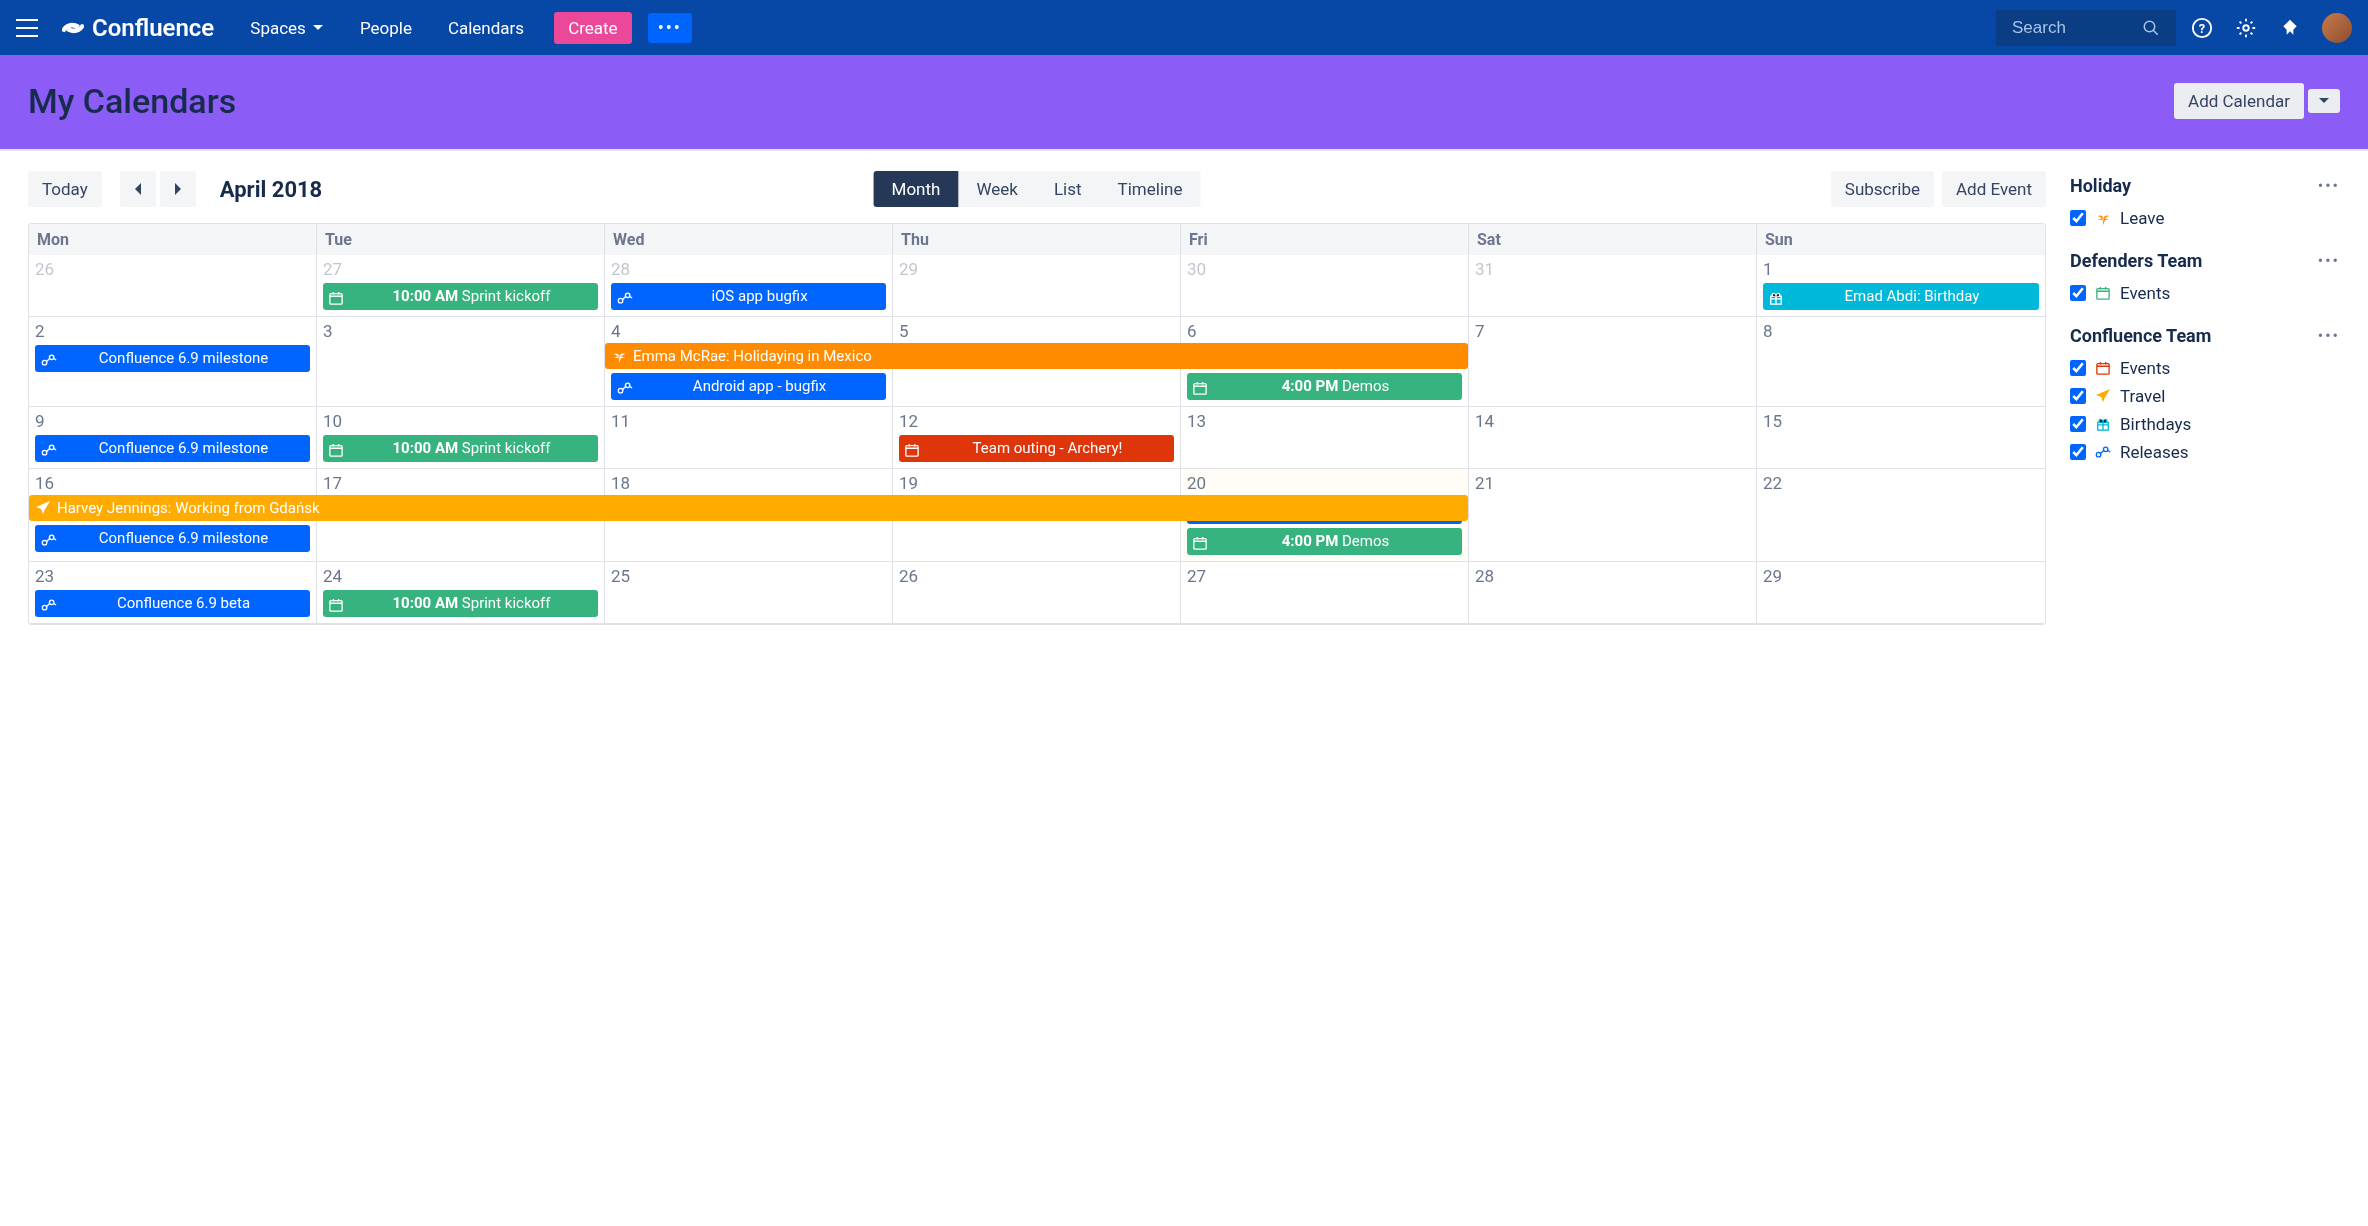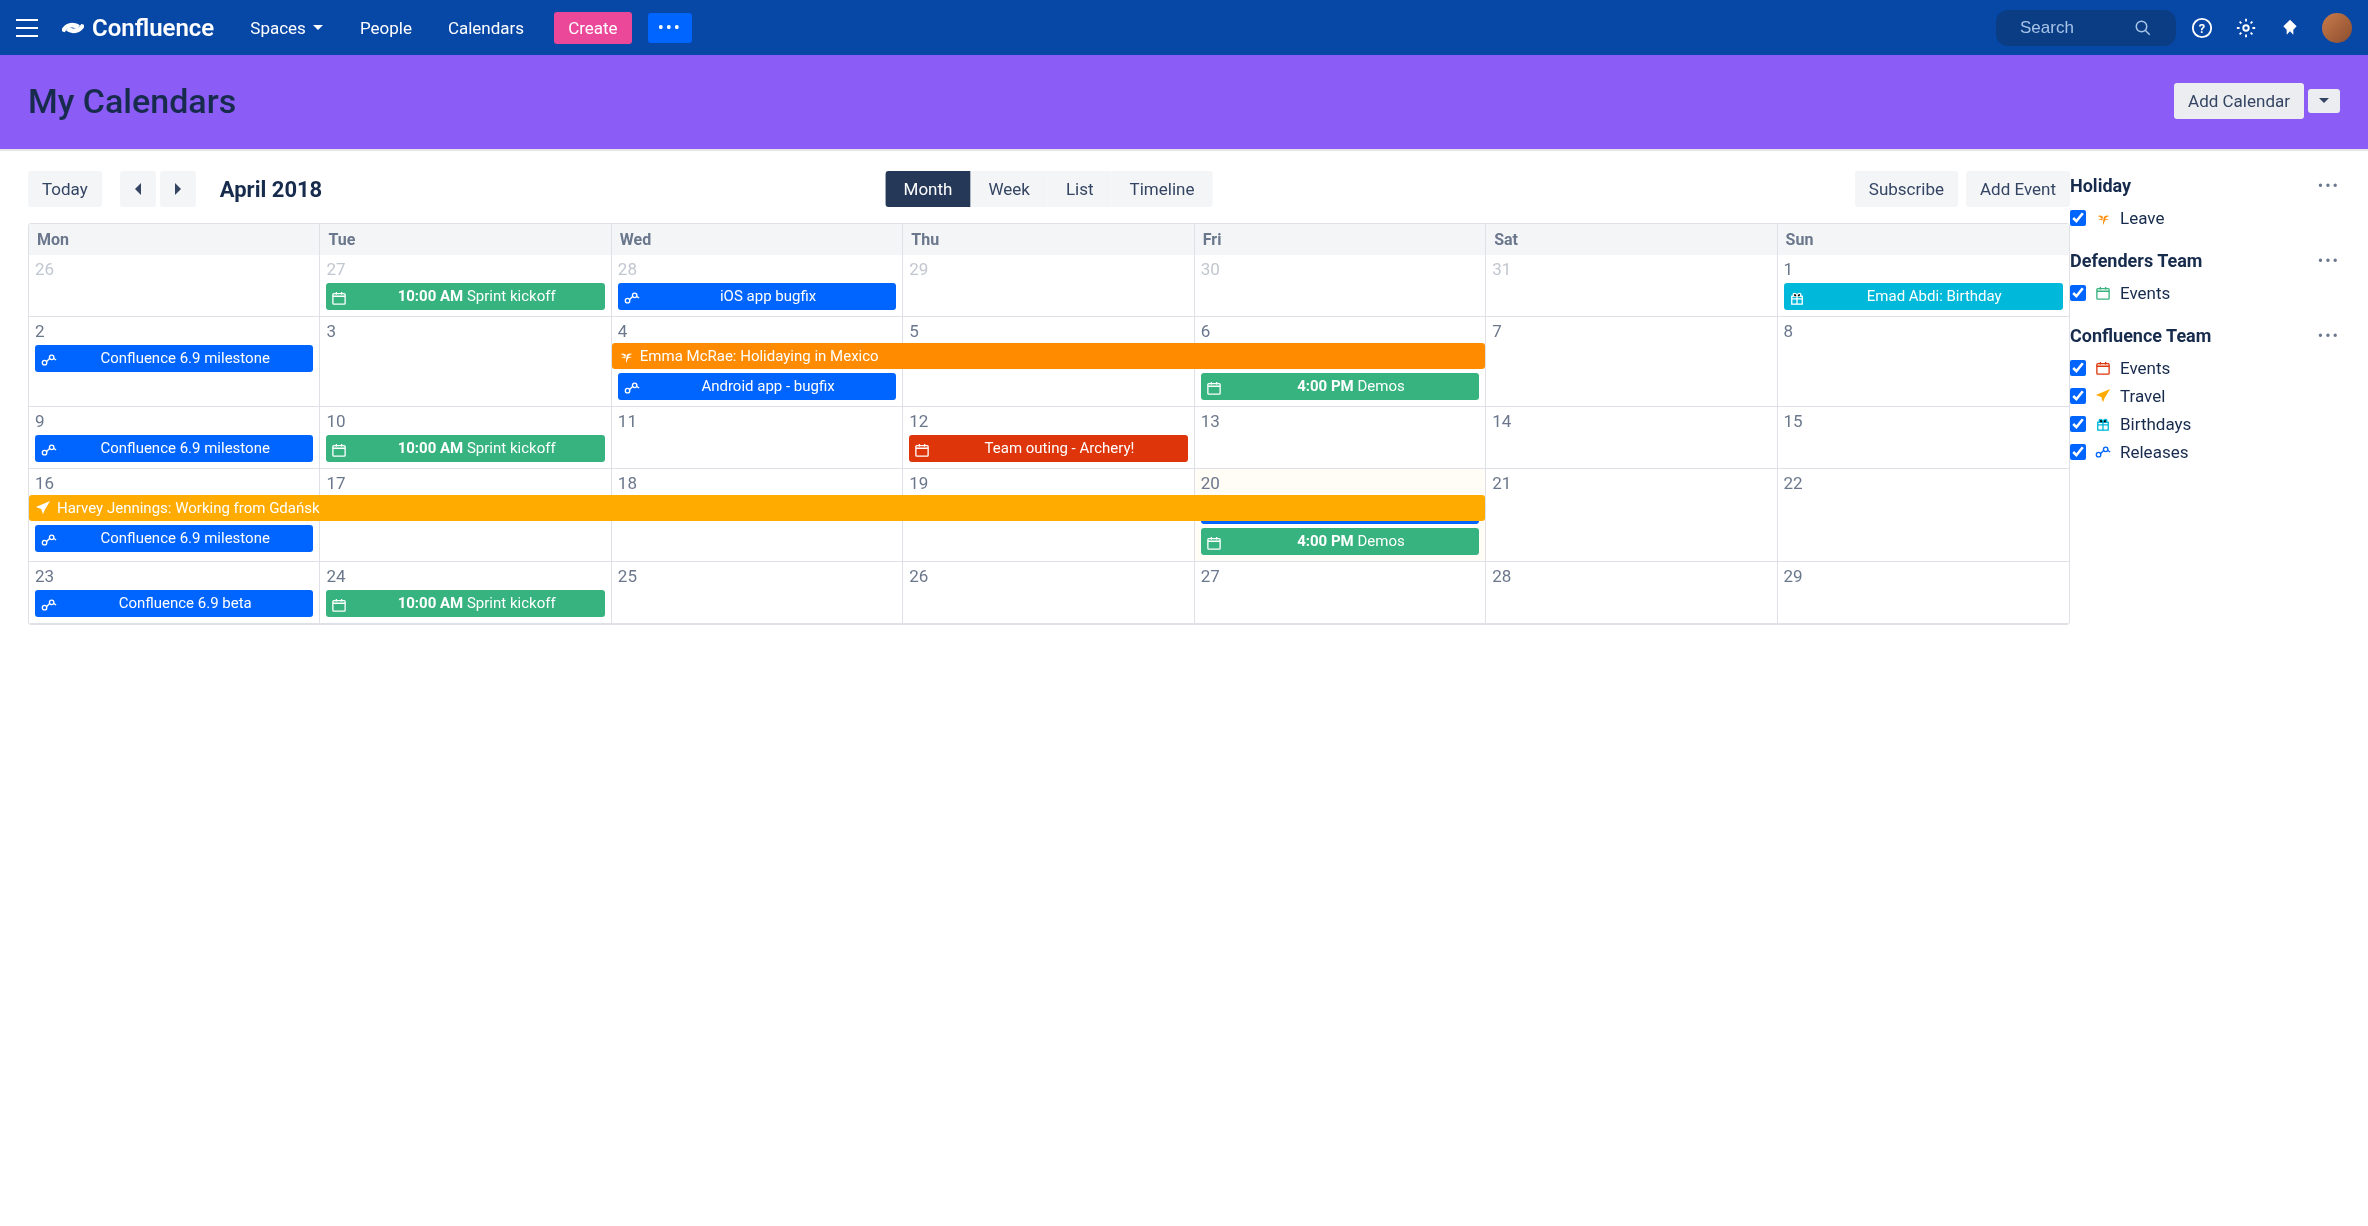--- a/index.html
+++ b/index.html
@@ -7,33 +7,33 @@
 
 
 .topbar { background: #0747a6; height: 55px; display: flex; align-items: center; padding: 0 16px; color: #fff; gap: 8px; }
 .topbar .ham { width: 28px; text-align:center; cursor:pointer; }
 .topbar .logo { display:flex; align-items:center; gap:8px; font-weight:600; font-size:24px; margin: 0 14px 0 10px; }
 .topbar .logo svg { width:22px; height:22px; }
 .topbar .navitem { padding: 0 14px; font-size:17px; cursor:pointer; display:flex; align-items:center; height:100%; gap:6px; }
 .topbar .create-btn { background:#ec4899; padding:6px 14px; border-radius:3px; font-size:17px; margin-left:8px; }
 .topbar .more-btn { background:#0065ff; padding:6px 10px; border-radius:3px; margin-left:8px; font-size:18px; letter-spacing:2px; line-height:1; }
 .topbar .spacer { flex:1; }
-.topbar .search { background:#0a3d84; border-radius:12px; display:flex; align-items:center; padding:0 24px; height:36px; width:180px; }
+.topbar .search { background:#0a3d84; border-radius:0; display:flex; align-items:center; padding:0 16px; height:36px; width:180px; }
 .topbar .search input { background:transparent; border:none; color:#fff; font-size:17px; outline:none; width:100%; }
 .topbar .search input::placeholder { color:#a8c4e8; }
 .topbar .icon-btn { width:36px; height:36px; display:flex; align-items:center; justify-content:center; cursor:pointer; }
 .topbar .avatar { width:30px; height:30px; border-radius:50%; background:linear-gradient(135deg,#c97b4a,#8b4d2f); margin-left:6px; }
 
 .subbar { background:#8b5cf6; border-bottom:2px solid #e4e6ea; padding: 26px 28px 28px; display:flex; align-items:center; }
 .subbar h1 { font-size:34px; font-weight:500; color:#172b4d; }
 .subbar .sp { flex:1; }
 .subbar .addcal { background:#ecedf0; border-radius:3px; padding:8px 14px; font-size:17px; color:#344563; display:flex; align-items:center; }
 .subbar .addcal-chevron { background:#ecedf0; border-radius:3px; padding:8px 10px; font-size:14px; color:#344563; margin-left:4px; }
 
-.content { display:flex; padding: 20px 28px; align-items:flex-start; }
+.content { display:flex; padding: 20px 28px; gap:24px; align-items:flex-start; }
 .calwrap { flex:1; }
 
 .cal-toolbar { display:flex; align-items:center; gap:10px; margin-bottom:16px; }
 .cal-toolbar .btn { background:#f4f5f7; border-radius:3px; padding:8px 14px; font-size:17px; color:#344563; cursor:pointer; }
 .cal-toolbar .navbtn { background:#f4f5f7; border-radius:3px; width:36px; height:36px; display:flex; align-items:center; justify-content:center; cursor:pointer; color:#344563; }
 .cal-toolbar .navbtns { display:flex; gap:4px; margin-left:8px; }
 .cal-toolbar .title { font-size:22px; font-weight:700; color:#172b4d; margin-left:14px; }
 .cal-toolbar .viewseg { display:flex; margin-left:auto; margin-right:auto; position:absolute; left:50%; transform:translateX(-50%);}
 .cal-toolbar { position:relative; }
 .cal-toolbar .viewseg .seg { background:#f4f5f7; padding:8px 18px; font-size:17px; color:#344563; cursor:pointer; }

